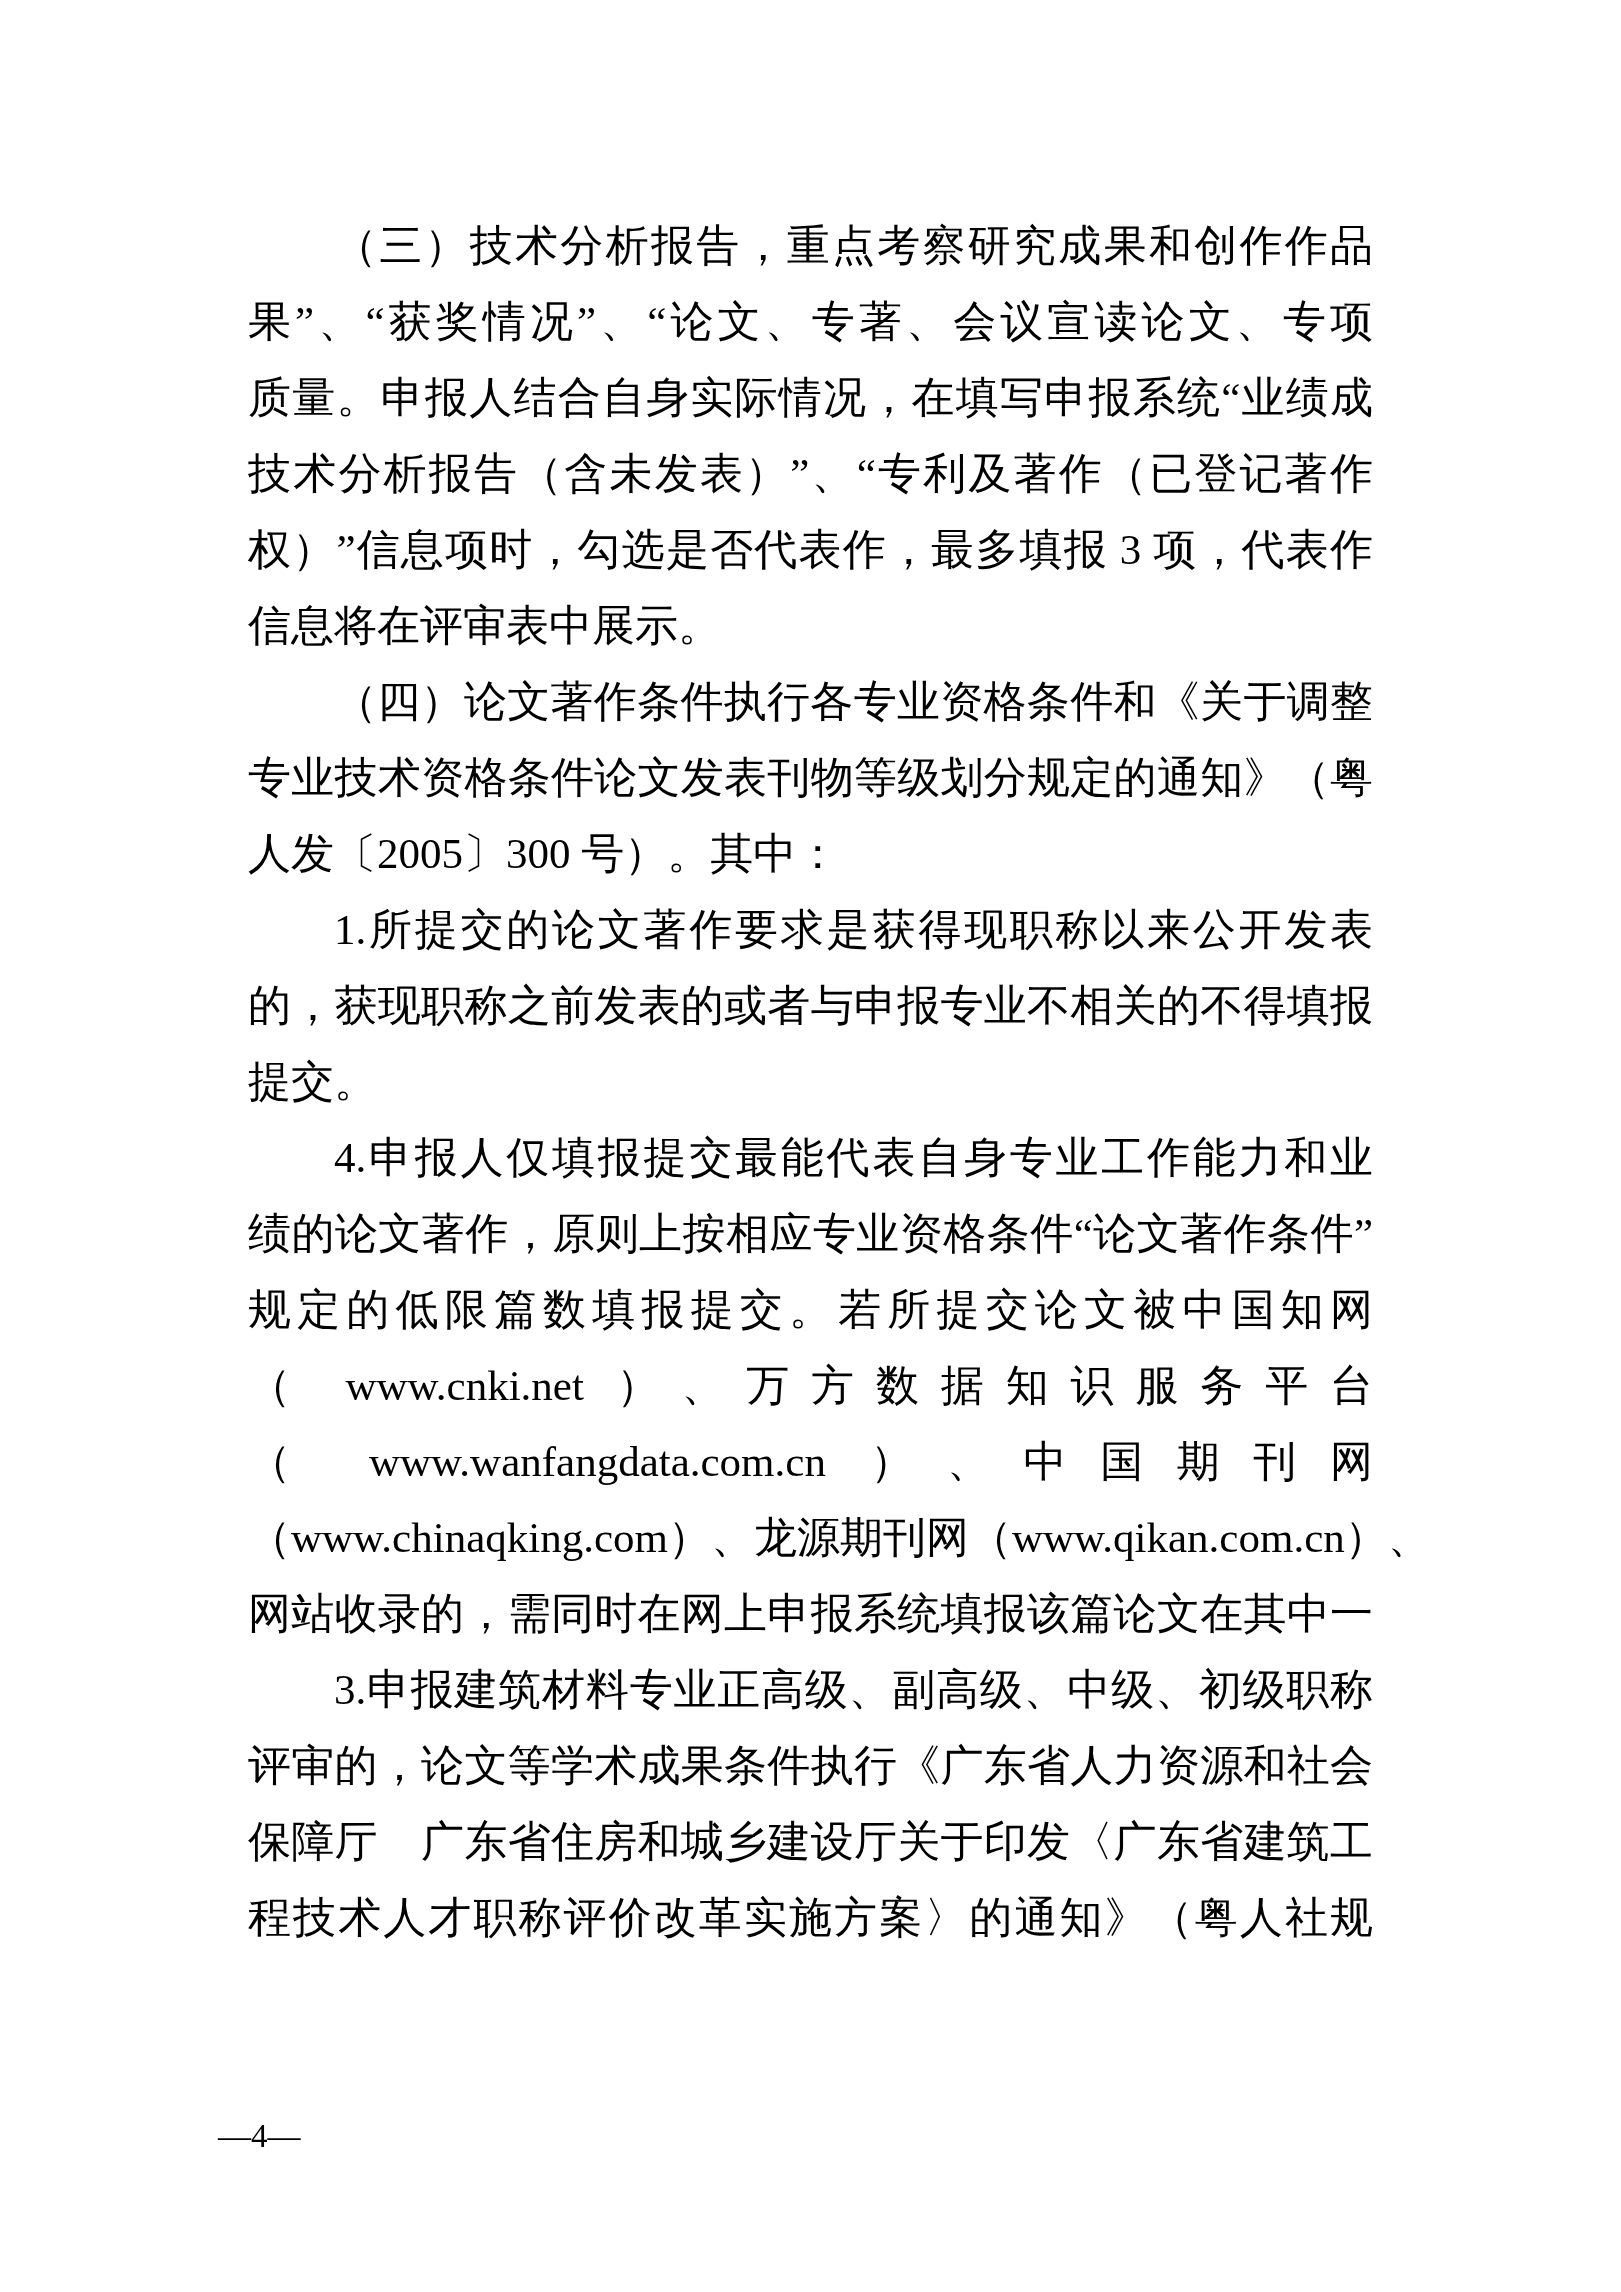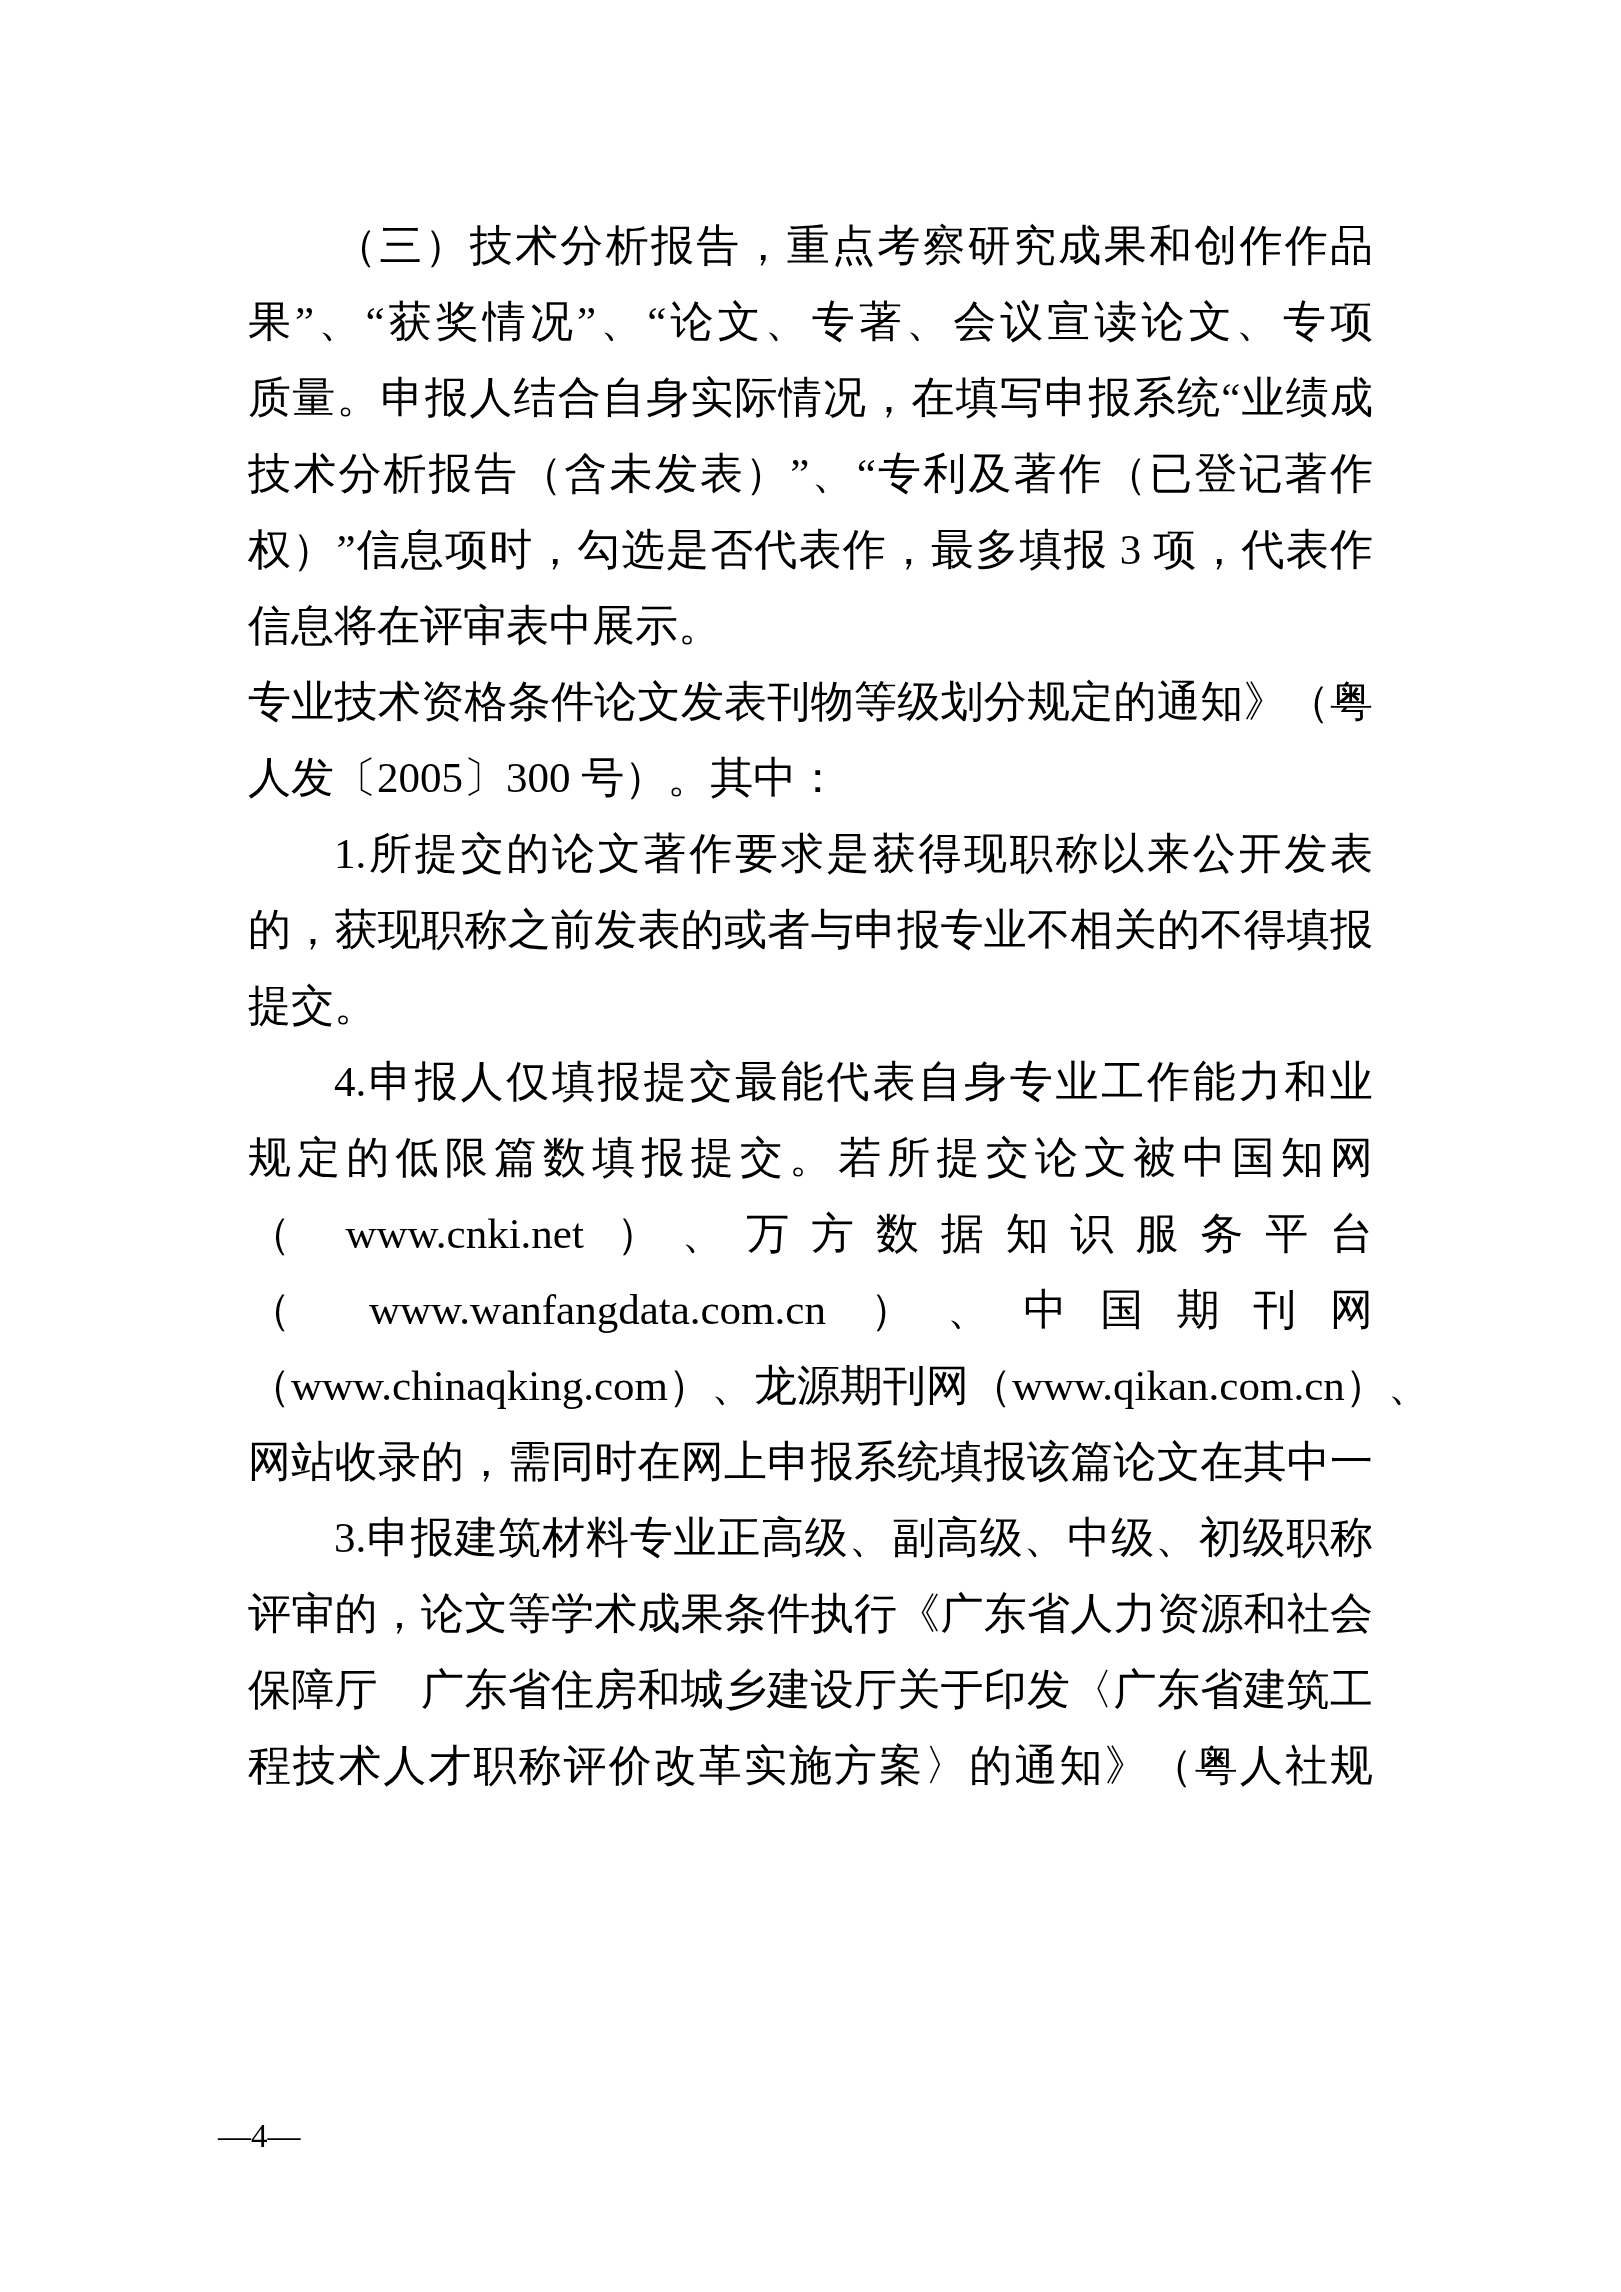--- a/index.html
+++ b/index.html
@@ -55,30 +55,32 @@
 <div class="doc-body">
     <p class="para">
       <span class="line first">（三）技术分析报告，重点考察研究成果和创作作品</span>
       <span class="line">果”、“获奖情况”、“论文、专著、会议宣读论文、专项</span>
       <span class="line">质量。申报人结合自身实际情况，在填写申报系统“业绩成</span>
       <span class="line">技术分析报告（含未发表）”、“专利及著作（已登记著作</span>
       <span class="line">权）”信息项时，勾选是否代表作，最多填报 3 项，代表作</span>
       <span class="line last">信息将在评审表中展示。</span>
     </p>
     <p class="para">
+      <span class="line first">（四）论文著作条件执行各专业资格条件和《关于调整</span>
       <span class="line">专业技术资格条件论文发表刊物等级划分规定的通知》（粤</span>
       <span class="line last">人发〔2005〕300 号）。其中：</span>
     </p>
     <p class="para">
       <span class="line first">1.所提交的论文著作要求是获得现职称以来公开发表</span>
       <span class="line">的，获现职称之前发表的或者与申报专业不相关的不得填报</span>
       <span class="line last">提交。</span>
     </p>
     <p class="para">
       <span class="line first">4.申报人仅填报提交最能代表自身专业工作能力和业</span>
+      <span class="line">绩的论文著作，原则上按相应专业资格条件“论文著作条件”</span>
       <span class="line">规定的低限篇数填报提交。若所提交论文被中国知网</span>
       <span class="line">（ www.cnki.net ）、万方数据知识服务平台</span>
       <span class="line">（ www.wanfangdata.com.cn ）、中国期刊网</span>
       <span class="line">（www.chinaqking.com）、龙源期刊网（www.qikan.com.cn）、</span>
       <span class="line">网站收录的，需同时在网上申报系统填报该篇论文在其中一</span>
     </p>
     <p class="para">
       <span class="line first">3.申报建筑材料专业正高级、副高级、中级、初级职称</span>
       <span class="line">评审的，论文等学术成果条件执行《广东省人力资源和社会</span>
       <span class="line">保障厅　广东省住房和城乡建设厅关于印发〈广东省建筑工</span>

